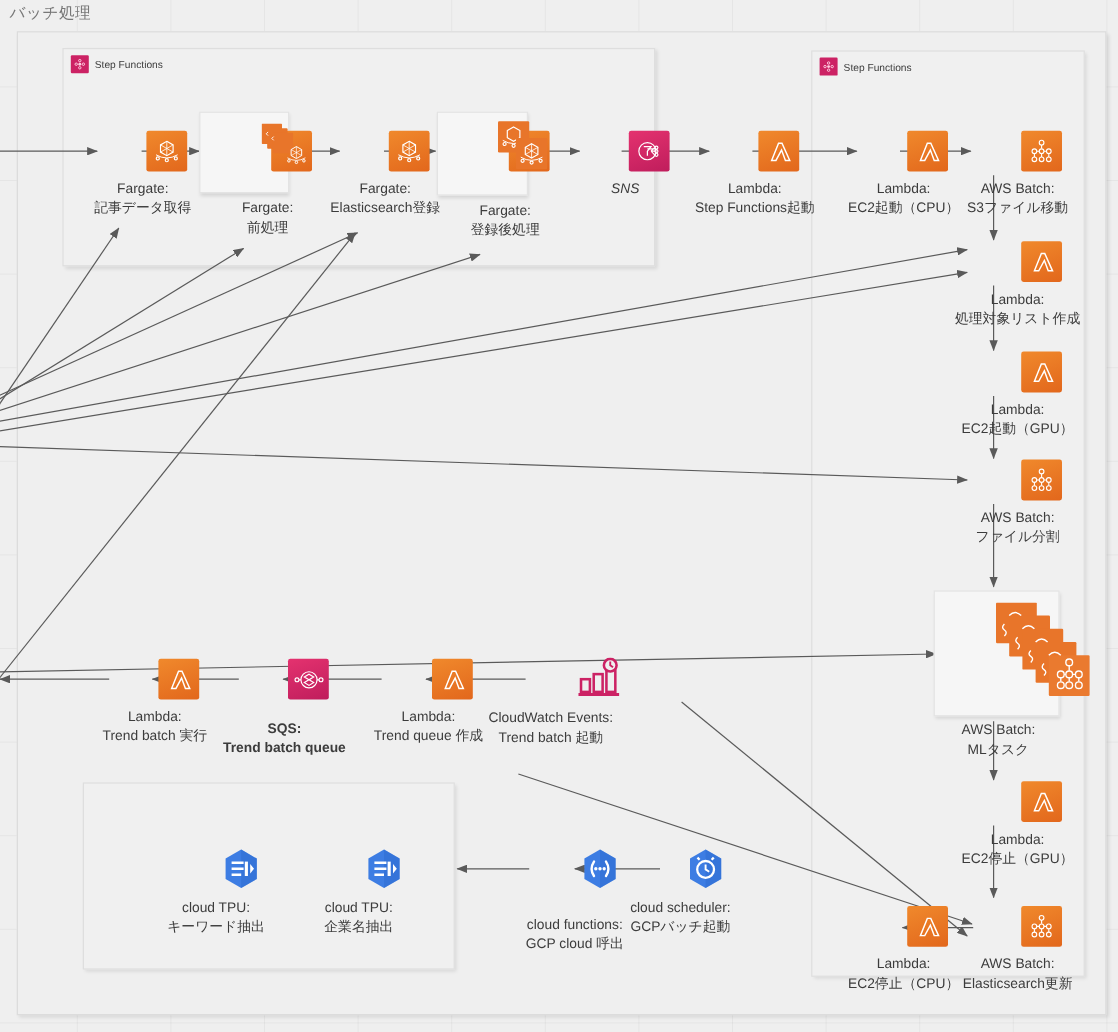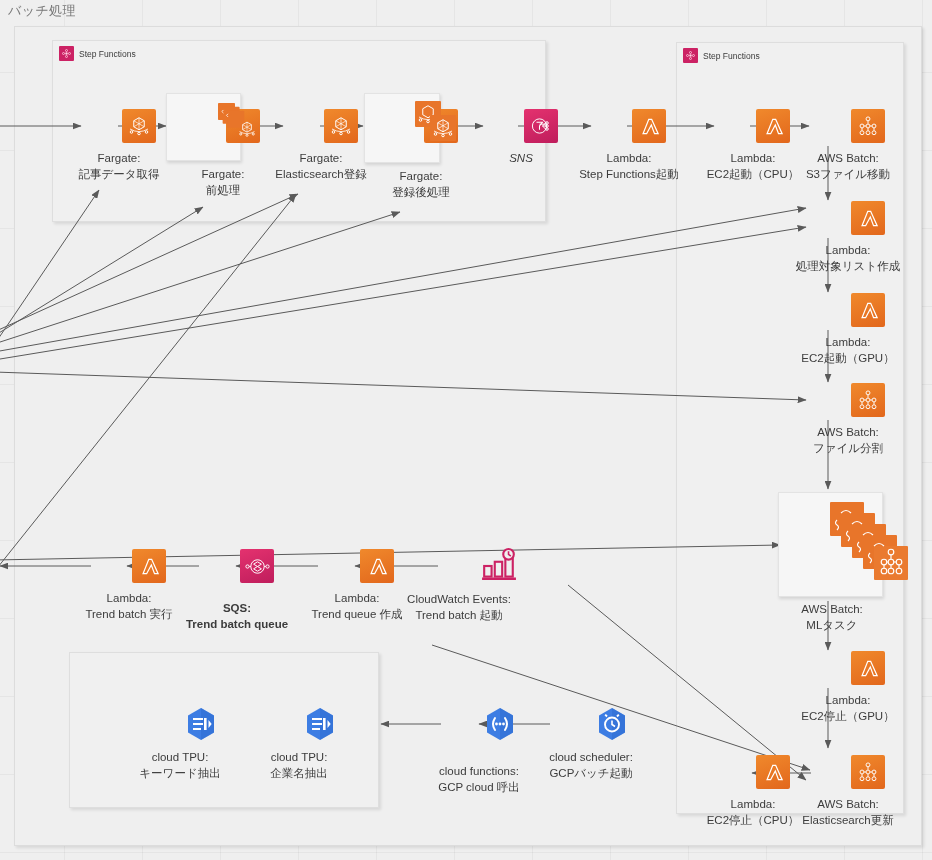--- a/index.html
+++ b/index.html
@@ -553,21 +553,21 @@
         <circle cx="18" cy="18" r="1.4" fill="#fff"></circle>
         <circle cx="21.5" cy="18" r="1.4" fill="#fff"></circle>
       </svg>
     </div>
     <div class="caption" style="top:58px;">
       <span>cloud functions:</span>
       <span>GCP cloud 呼出</span>
     </div>
   </div>
 
-  <div class="node" style="left:554px; top:706px;">
+  <div class="node" style="left:530px; top:706px;">
     <div class="hexwrap">
       <svg width="36" height="36" viewBox="0 0 36 36">
         <polygon points="18,2 31,9.5 31,26.5 18,34 5,26.5 5,9.5" fill="#3d7de3"></polygon>
         <polygon points="18,2 31,9.5 31,26.5 18,34" fill="#2f6ed2" opacity=".55"></polygon>
         <g fill="none" stroke="#fff" stroke-width="1.9">
           <circle cx="18" cy="18.5" r="7"></circle>
           <path d="M18 14.5 v4 l3 2" stroke-width="1.6"></path>
           <path d="M13 10.5 l-1.8 -1.8 M23 10.5 l1.8 -1.8"></path>
         </g>
       </svg>

